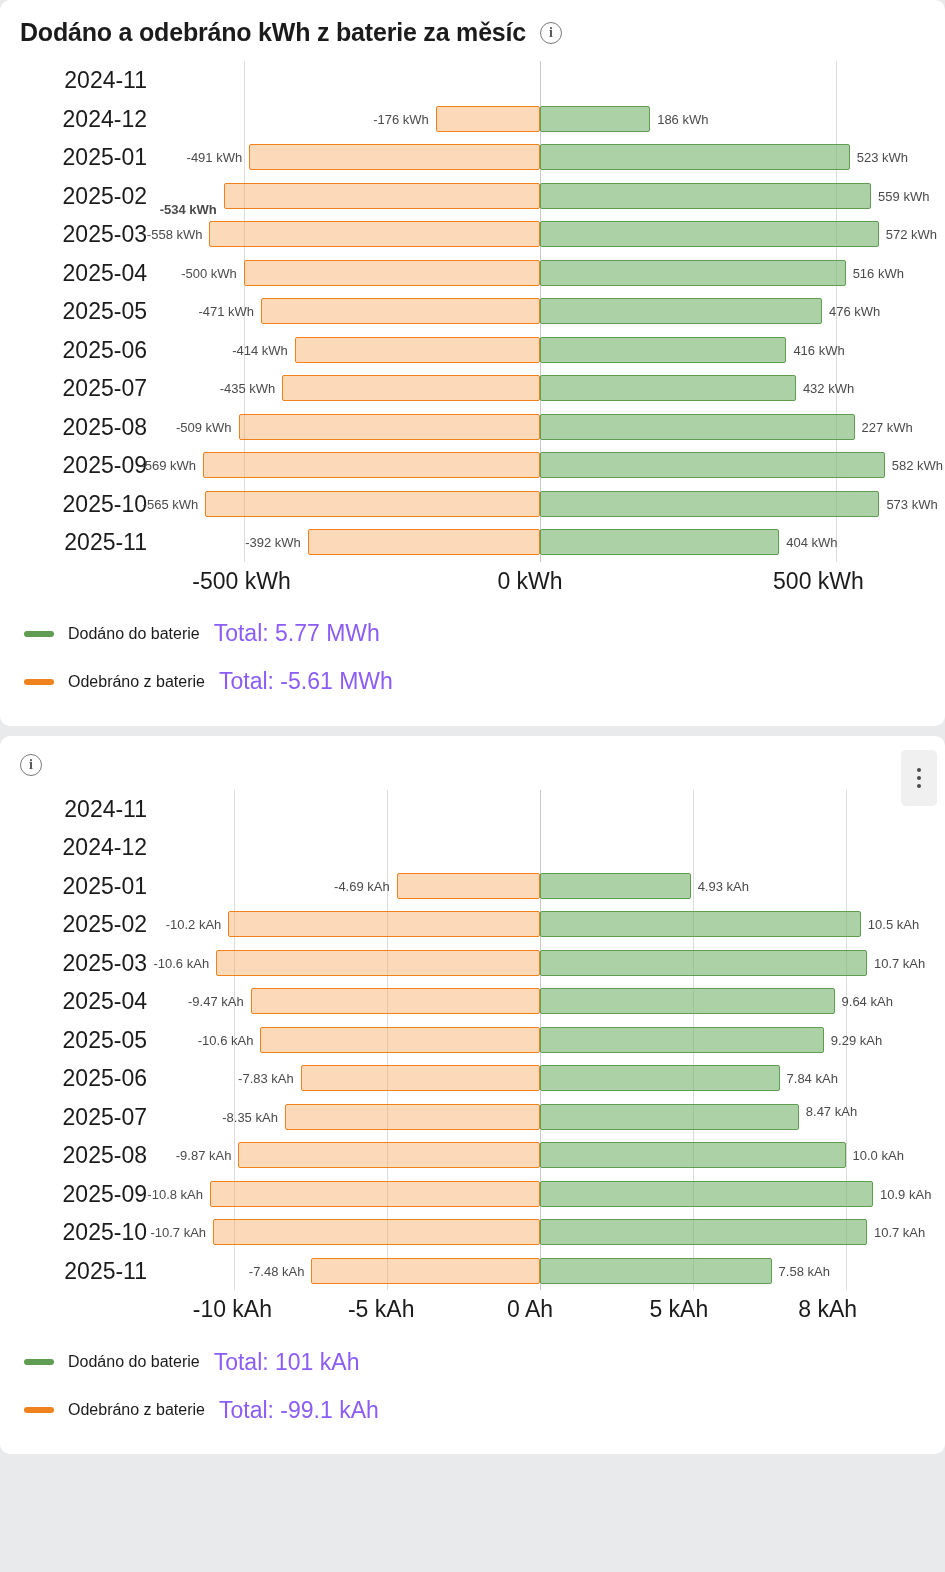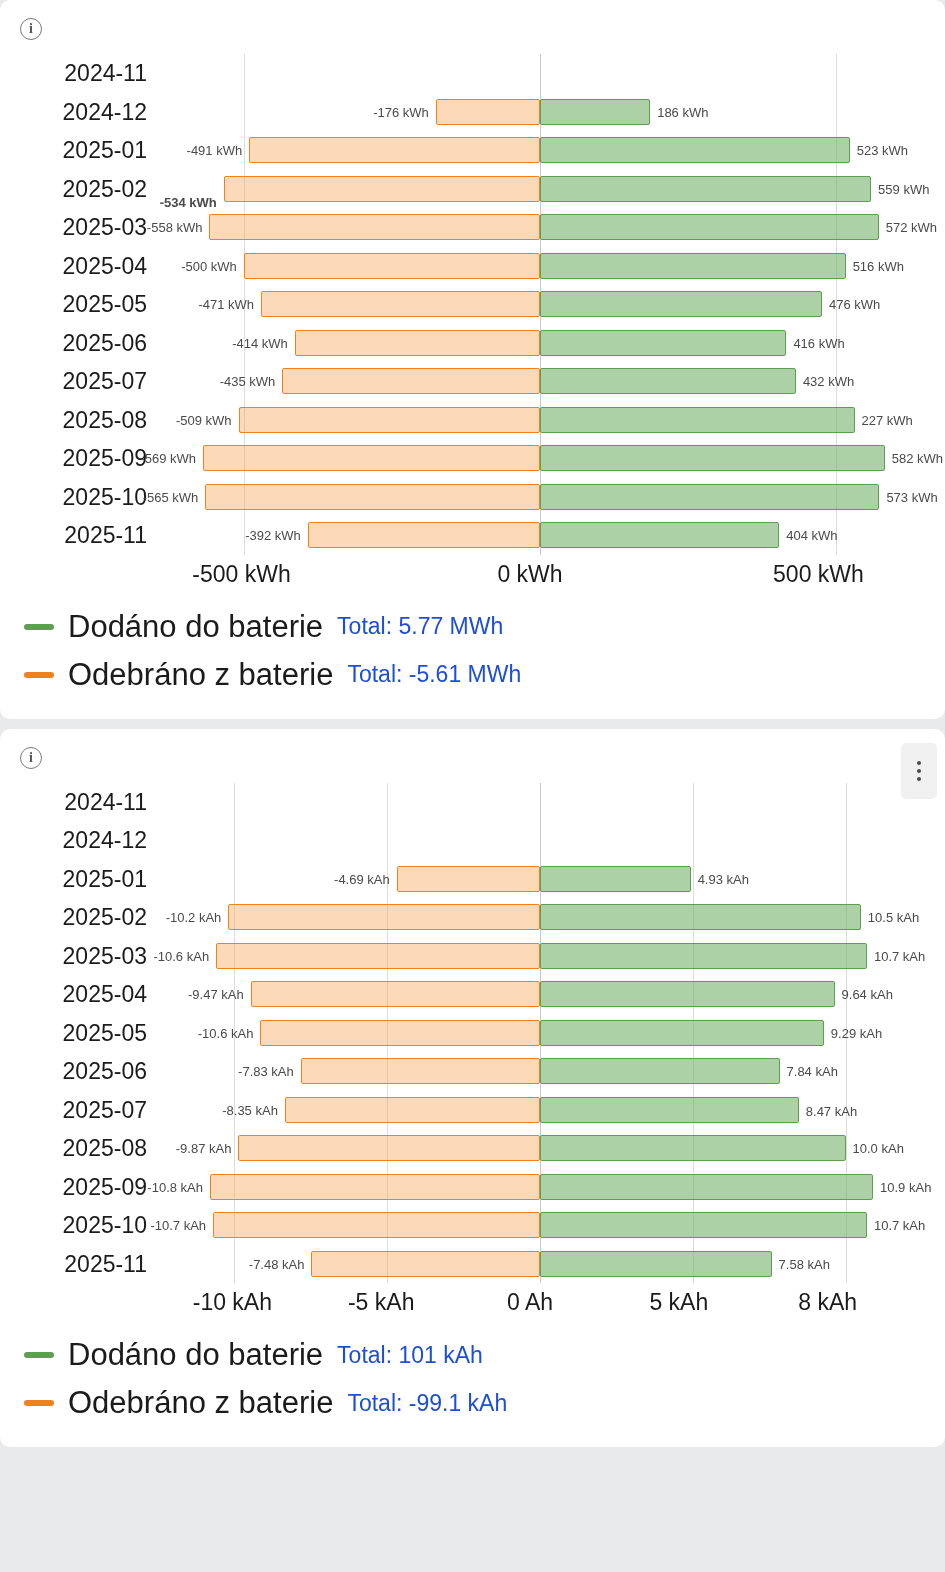--- a/index.html
+++ b/index.html
@@ -142,33 +142,34 @@
     align-items: center;
     gap: 14px;
     height: 48px;
   }
   .swatch {
     width: 30px; height: 6px;
     border-radius: 3px;
     flex: 0 0 auto;
   }
   .legend-name {
-    font-size: 31px;
+    font-size: 16px;
     color: #1b1b1b;
   }
   .legend-total {
     font-size: 23px;
-    color: #1d4ed8;
+    color: #8b5cf6;
   }
 </style>
 </head>
 <body>
 
 <div class="card">
   <div class="card-header">
+    <div class="card-title">Dodáno a odebráno kWh z baterie za měsíc</div>
     <div class="info-icon">i</div>
   </div>
   <div class="plot">
     <div class="plot-body" id="plot0" style="--plot-h: 500.5px;">
         <div class="ylabels">
           <div class="ylabel" style="top: 19.25px;">2024-11</div>
           <div class="ylabel" style="top: 57.75px;">2024-12</div>
           <div class="ylabel" style="top: 96.25px;">2025-01</div>
           <div class="ylabel" style="top: 134.75px;">2025-02</div>
           <div class="ylabel" style="top: 173.25px;">2025-03</div>
@@ -305,21 +306,21 @@
           <div class="bar-label left" style="top: 211.75px; right: calc(87.5794% + 7px);">-9.47 kAh</div>
           <div class="bar pos" style="left: 50%; width: 36.8651%; top: 250.25px;"></div>
           <div class="bar-label" style="top: 250.25px; left: calc(86.8651% + 7px);">9.29 kAh</div>
           <div class="bar neg" style="left: 13.6905%; width: 36.3095%; top: 250.25px;"></div>
           <div class="bar-label left" style="top: 250.25px; right: calc(86.3095% + 7px);">-10.6 kAh</div>
           <div class="bar pos" style="left: 50%; width: 31.1111%; top: 288.75px;"></div>
           <div class="bar-label" style="top: 288.75px; left: calc(81.1111% + 7px);">7.84 kAh</div>
           <div class="bar neg" style="left: 18.9286%; width: 31.0714%; top: 288.75px;"></div>
           <div class="bar-label left" style="top: 288.75px; right: calc(81.0714% + 7px);">-7.83 kAh</div>
           <div class="bar pos" style="left: 50%; width: 33.6111%; top: 327.25px;"></div>
-          <div class="bar-label" style="top: 328px; left: calc(83.6111% + 7px);">8.47 kAh</div>
+          <div class="bar-label" style="top: 321px; left: calc(83.6111% + 7px);">8.47 kAh</div>
           <div class="bar neg" style="left: 16.8651%; width: 33.1349%; top: 327.25px;"></div>
           <div class="bar-label left" style="top: 327.25px; right: calc(83.1349% + 7px);">-8.35 kAh</div>
           <div class="bar pos" style="left: 50%; width: 39.6825%; top: 365.75px;"></div>
           <div class="bar-label" style="top: 365.75px; left: calc(89.6825% + 7px);">10.0 kAh</div>
           <div class="bar neg" style="left: 10.8333%; width: 39.1667%; top: 365.75px;"></div>
           <div class="bar-label left" style="top: 365.75px; right: calc(89.1667% + 7px);">-9.87 kAh</div>
           <div class="bar pos" style="left: 50%; width: 43.254%; top: 404.25px;"></div>
           <div class="bar-label" style="top: 404.25px; left: calc(93.254% + 7px);">10.9 kAh</div>
           <div class="bar neg" style="left: 7.14286%; width: 42.8571%; top: 404.25px;"></div>
           <div class="bar-label left" style="top: 404.25px; right: calc(92.8571% + 7px);">-10.8 kAh</div>

